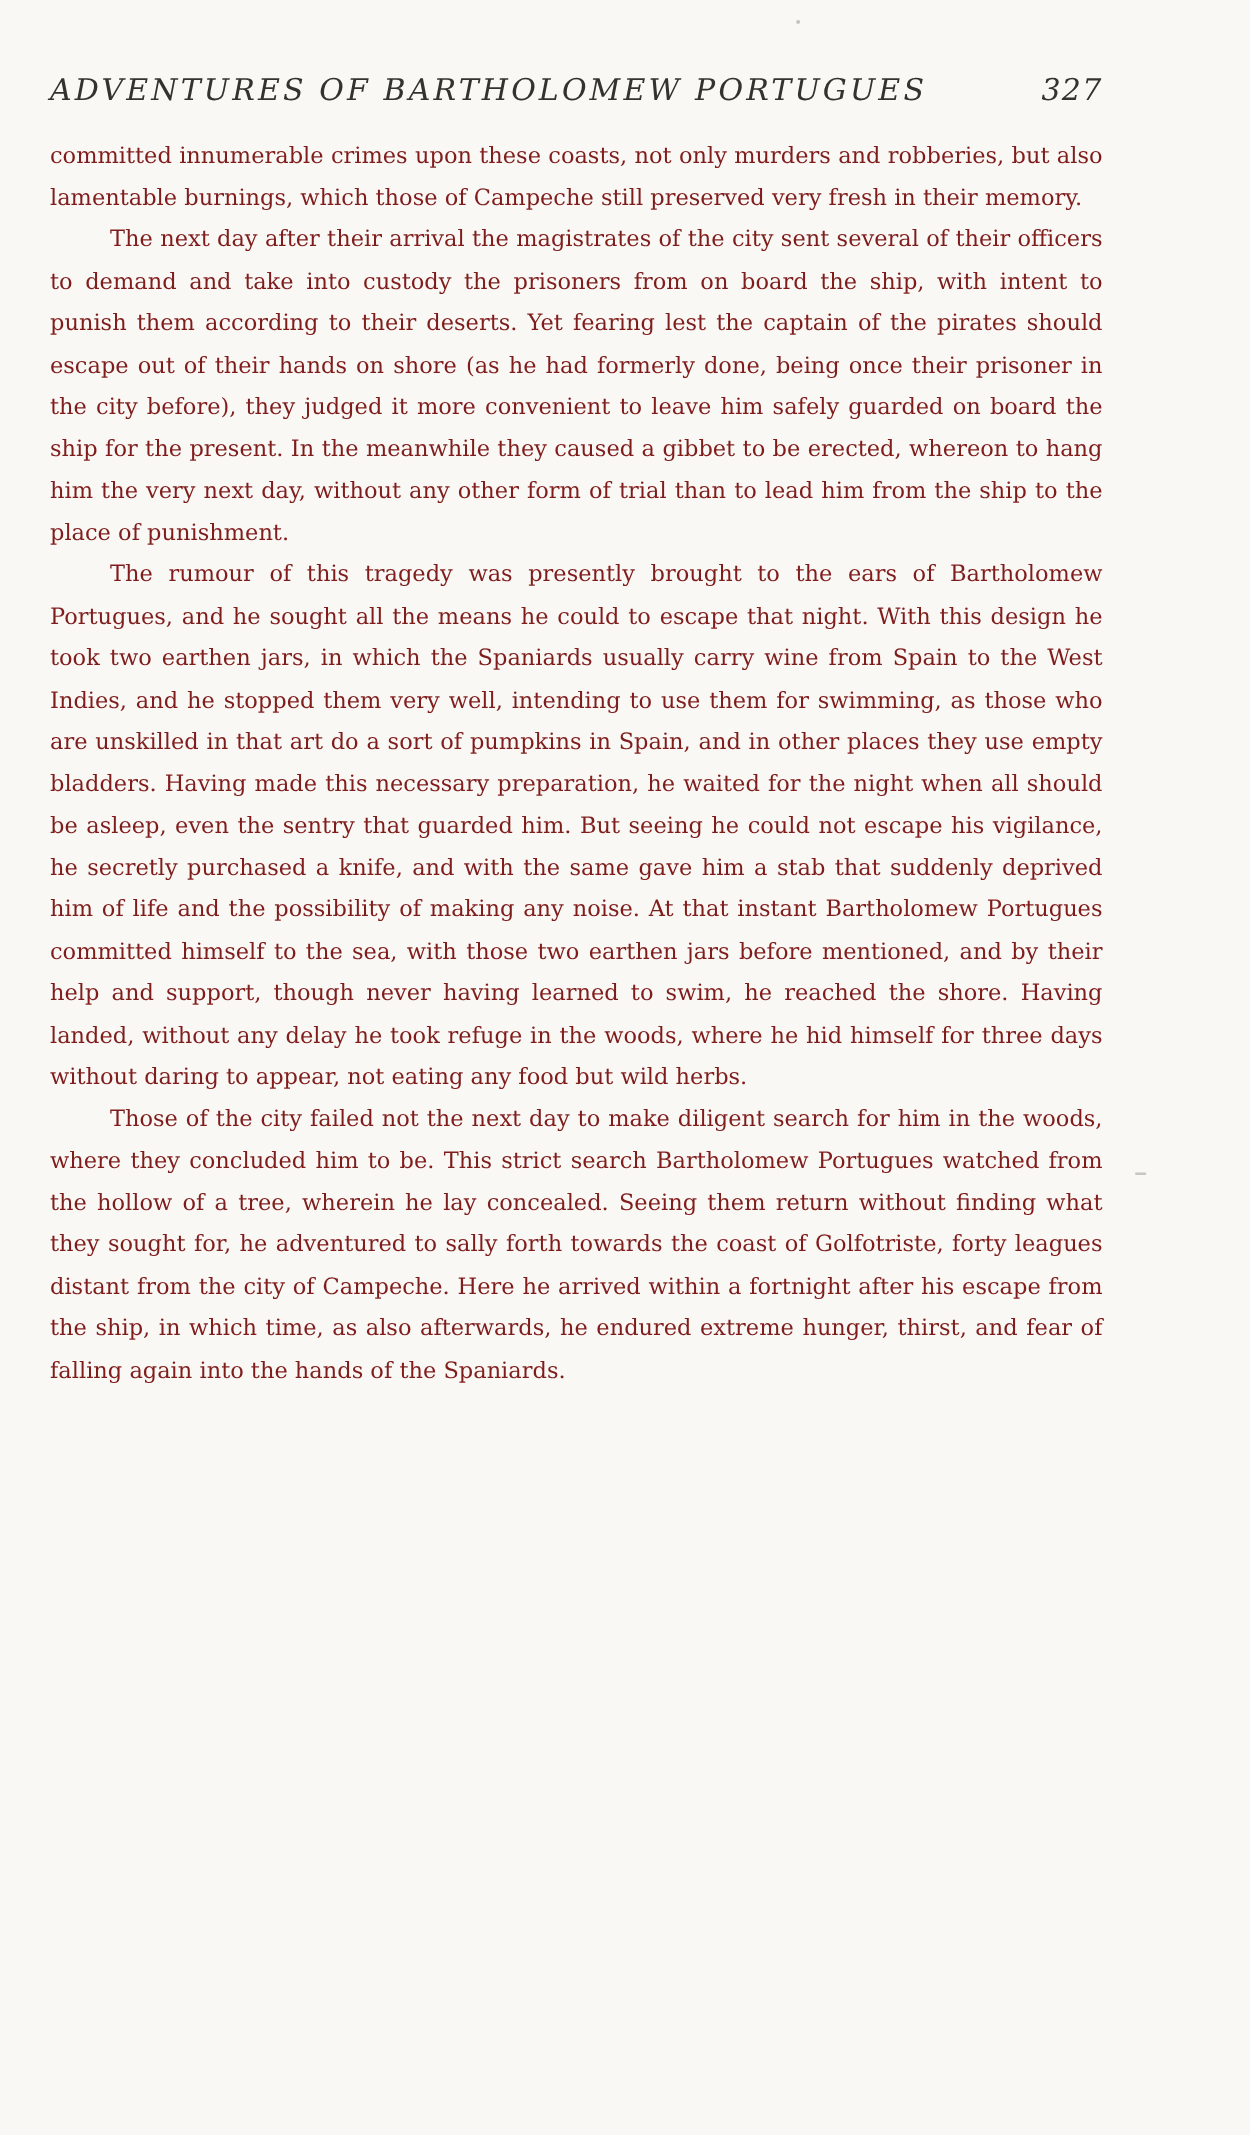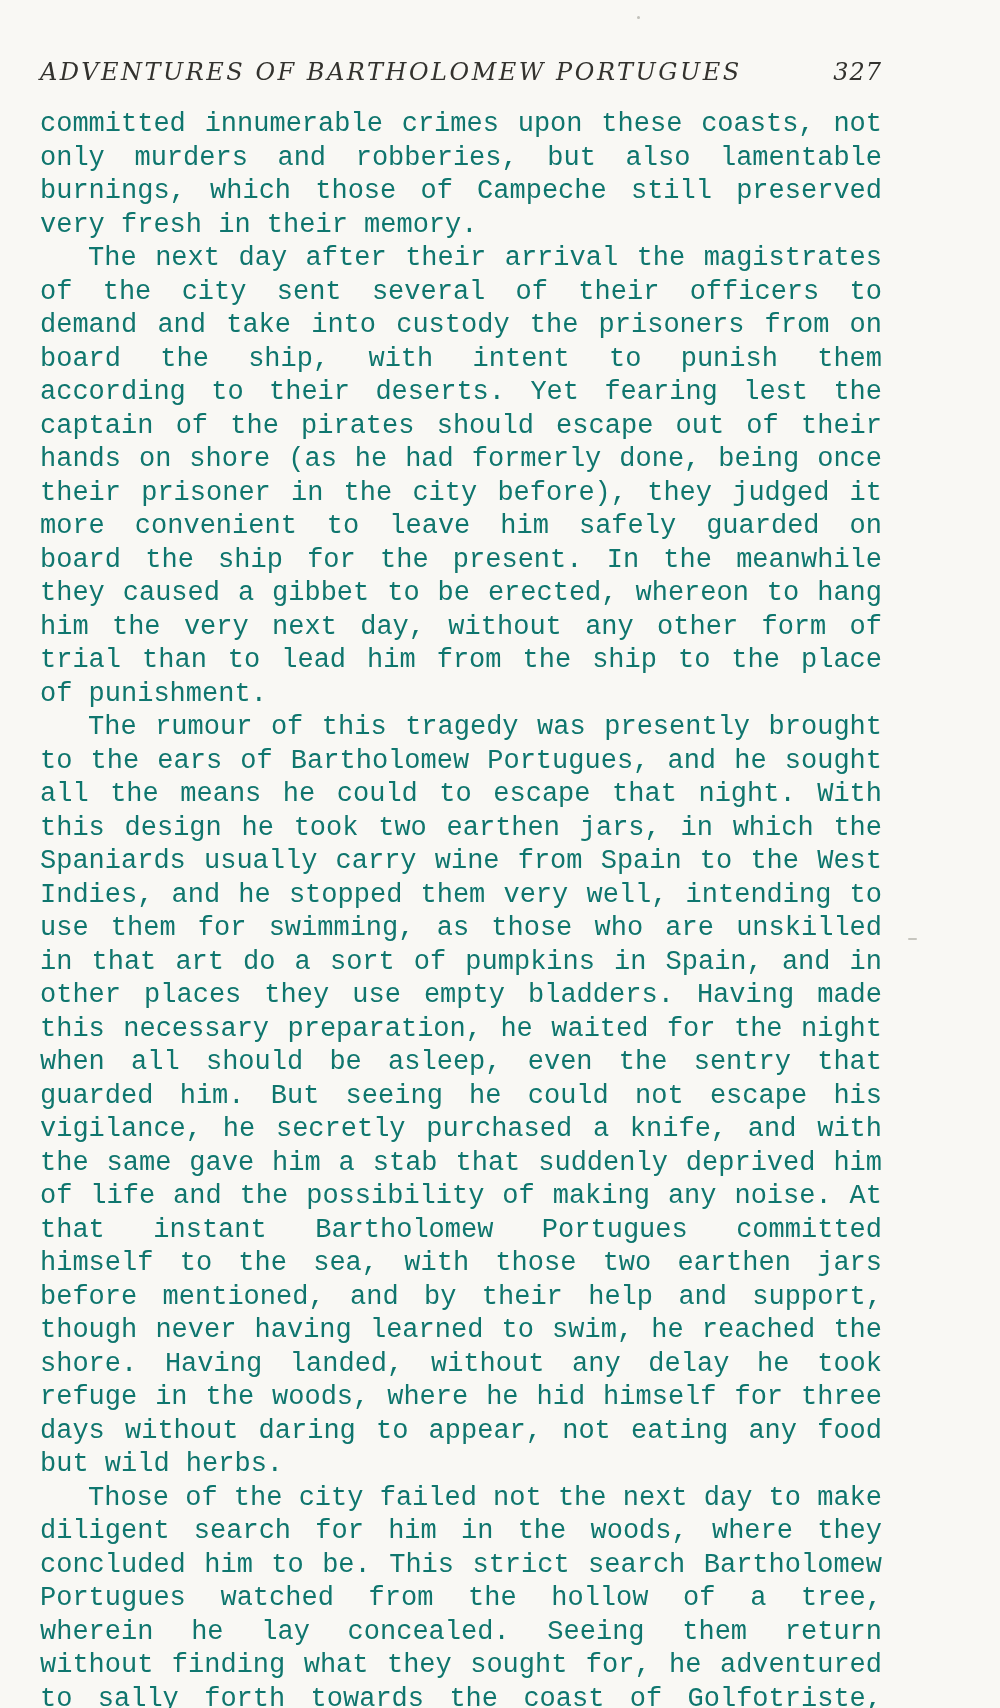--- a/index.html
+++ b/index.html
@@ -33,26 +33,25 @@
     font-style: italic;
     letter-spacing: 1px;
     white-space: nowrap;
   }
   .header-rule {
     height: 0;
     margin: 0 0 22px 0;
   }
   .body-text p {
     margin: 0;
-    font-size: 27px;
+    font-size: 18px;
     line-height: 33.5px;
     text-align: justify;
     text-indent: 48px;
-    color: #0f766e;
-    font-family: Liberation Mono, monospace;
+    color: #7f1d1d;
   }
   .body-text p.no-indent {
     text-indent: 0;
   }
   
   .speck {
     position: absolute;
     background: #8a897f;
     border-radius: 50%;
   }

